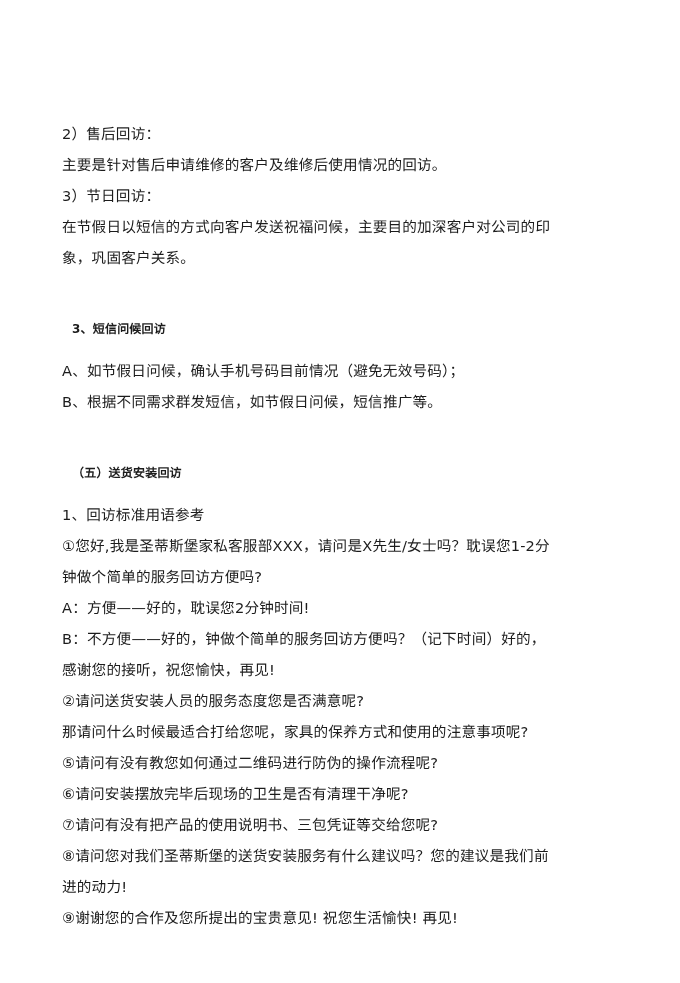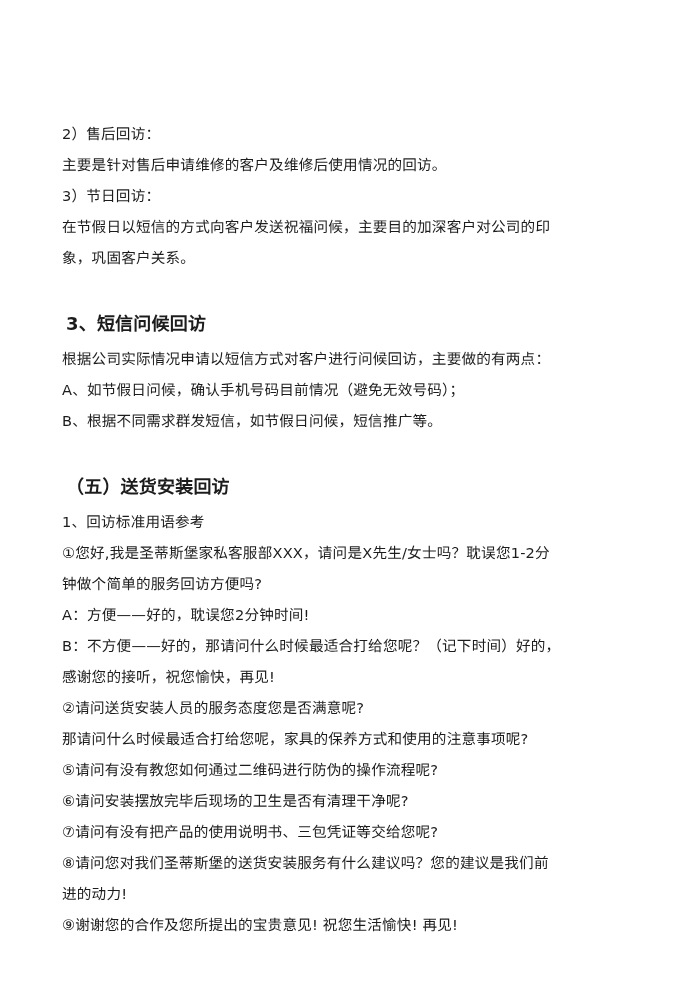--- a/index.html
+++ b/index.html
@@ -30,54 +30,53 @@
   }
   .para {
     margin: 0;
     text-align: justify;
     text-justify: inter-ideograph;
   }
   .blank {
     height: 31px;
   }
   .heading {
-    margin: 4px;
+    margin: 10px;
     font-weight: bold;
-    font-size: 18px;
+    font-size: 12px;
     line-height: 31px;
     letter-spacing: 0.2px;
   }
 </style>
 </head>
 <body>
 
 <div class="page">
   <div class="doc-body">
 
     <p class="para">2）售后回访：</p>
     <p class="para">主要是针对售后申请维修的客户及维修后使用情况的回访。</p>
     <p class="para">3）节日回访：</p>
     <p class="para">在节假日以短信的方式向客户发送祝福问候，主要目的加深客户对公司的印</p>
     <p class="para">象，巩固客户关系。</p>
 
     <div class="blank"></div>
 
     <p class="heading">3、短信问候回访</p>
-    <p class="para">根据公司实际情况申请以短信方式对客户进行问候回访，主要做的有两点：</p>
     <p class="para">A、如节假日问候，确认手机号码目前情况（避免无效号码）；</p>
     <p class="para">B、根据不同需求群发短信，如节假日问候，短信推广等。</p>
 
     <div class="blank"></div>
 
     <p class="heading">（五）送货安装回访</p>
     <p class="para">1、回访标准用语参考</p>
     <p class="para">①您好,我是圣蒂斯堡家私客服部XXX，请问是X先生/女士吗？耽误您1-2分</p>
     <p class="para">钟做个简单的服务回访方便吗?</p>
     <p class="para">A：方便——好的，耽误您2分钟时间!</p>
-    <p class="para">B：不方便——好的，那请问什么时候最适合打给您呢？（记下时间）好的，</p>
+    <p class="para">B：不方便——好的，钟做个简单的服务回访方便吗？（记下时间）好的，</p>
     <p class="para">感谢您的接听，祝您愉快，再见!</p>
     <p class="para">②请问送货安装人员的服务态度您是否满意呢?</p>
     <p class="para">那请问什么时候最适合打给您呢，家具的保养方式和使用的注意事项呢?</p>
     <p class="para">⑤请问有没有教您如何通过二维码进行防伪的操作流程呢?</p>
     <p class="para">⑥请问安装摆放完毕后现场的卫生是否有清理干净呢?</p>
     <p class="para">⑦请问有没有把产品的使用说明书、三包凭证等交给您呢?</p>
     <p class="para">⑧请问您对我们圣蒂斯堡的送货安装服务有什么建议吗？您的建议是我们前</p>
     <p class="para">进的动力!</p>
     <p class="para">⑨谢谢您的合作及您所提出的宝贵意见! 祝您生活愉快! 再见!</p>
 

